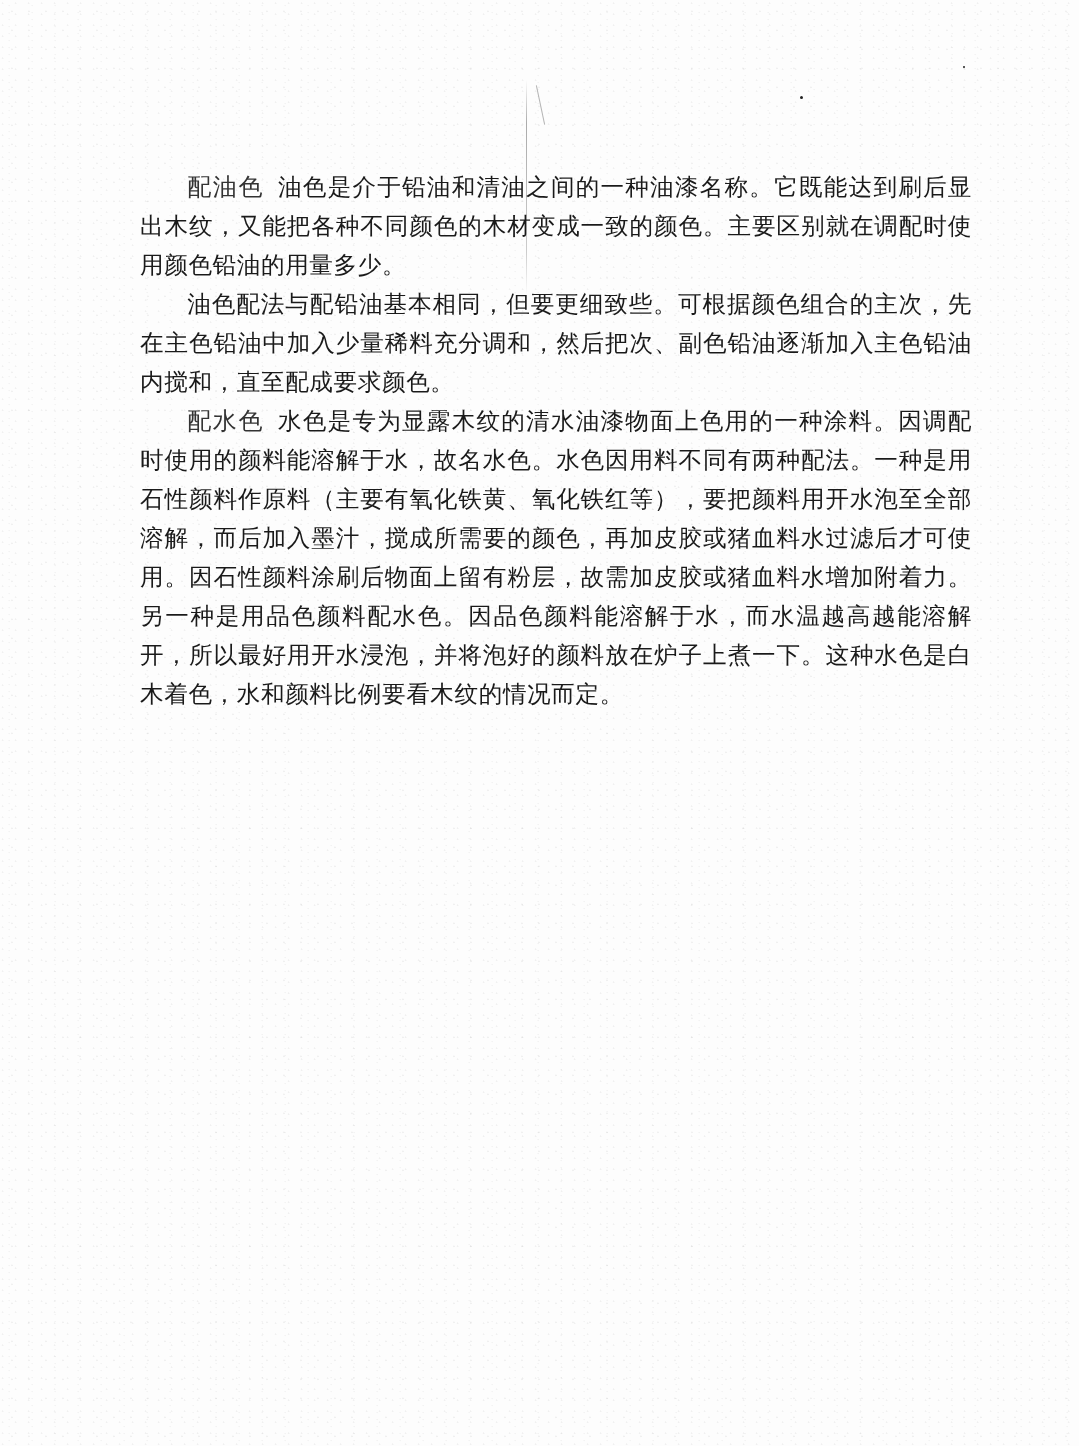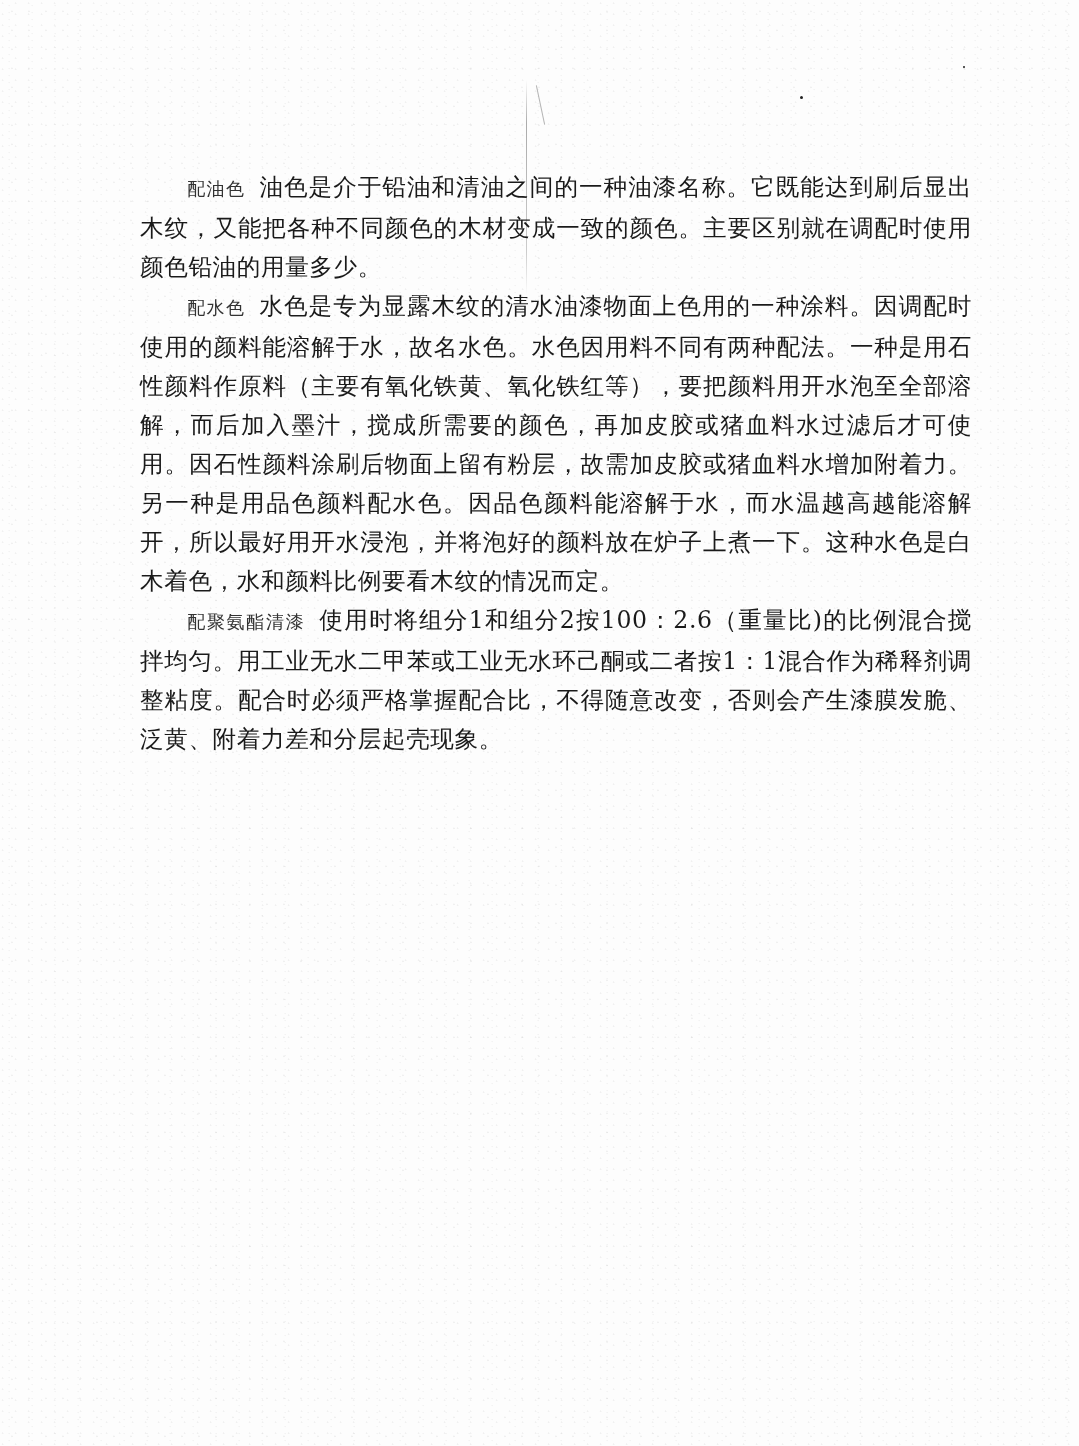--- a/index.html
+++ b/index.html
@@ -30,21 +30,21 @@
       line-height: 39px;
       letter-spacing: 0.6px;
       text-align: justify;
     }
     .para {
       margin: 0;
       text-indent: 2em;
     }
     .para .term {
       font-family: "Liberation Serif", "DejaVu Serif", serif;
-      font-size: 18px;
+      font-size: 24px;
       color: #333333;
       letter-spacing: 1px;
       margin-right: 14px;
       text-indent: 0;
     }
     .scan-line {
       position: absolute;
       left: 526px;
       top: 80px;
       width: 1px;
@@ -71,15 +71,15 @@
 </head>
 <body>
 
 <div class="scan-line"></div>
 <div class="scan-line2"></div>
 <div class="speck" style="left:800px;top:96px;"></div>
 <div class="speck" style="left:963px;top:66px;width:2px;height:2px;"></div>
 
 <div class="page">
   <p class="para"><span class="term">配油色</span><span>油色是介于铅油和清油之间的一种油漆名称。它既能达到刷后显出木纹，又能把各种不同颜色的木材变成一致的颜色。主要区别就在调配时使用颜色铅油的用量多少。</span></p>
+  <p class="para"><span>油色配法与配铅油基本相同，但要更细致些。可根据颜色组合的主次，先在主色铅油中加入少量稀料充分调和，然后把次、副色铅油逐渐加入主色铅油内搅和，直至配成要求颜色。</span></p>
   <p class="para"><span class="term">配水色</span><span>水色是专为显露木纹的清水油漆物面上色用的一种涂料。因调配时使用的颜料能溶解于水，故名水色。水色因用料不同有两种配法。一种是用石性颜料作原料（主要有氧化铁黄、氧化铁红等），要把颜料用开水泡至全部溶解，而后加入墨汁，搅成所需要的颜色，再加皮胶或猪血料水过滤后才可使用。因石性颜料涂刷后物面上留有粉层，故需加皮胶或猪血料水增加附着力。另一种是用品色颜料配水色。因品色颜料能溶解于水，而水温越高越能溶解开，所以最好用开水浸泡，并将泡好的颜料放在炉子上煮一下。这种水色是白木着色，水和颜料比例要看木纹的情况而定。</span></p>
-  <p class="para"><span class="term">配聚氨酯清漆</span><span>使用时将组分1和组分2按100：2.6（重量比)的比例混合搅拌均匀。用工业无水二甲苯或工业无水环己酮或二者按1：1混合作为稀释剂调整粘度。配合时必须严格掌握配合比，不得随意改变，否则会产生漆膜发脆、泛黄、附着力差和分层起壳现象。</span></p>
 </div>
 
 </body></html>

